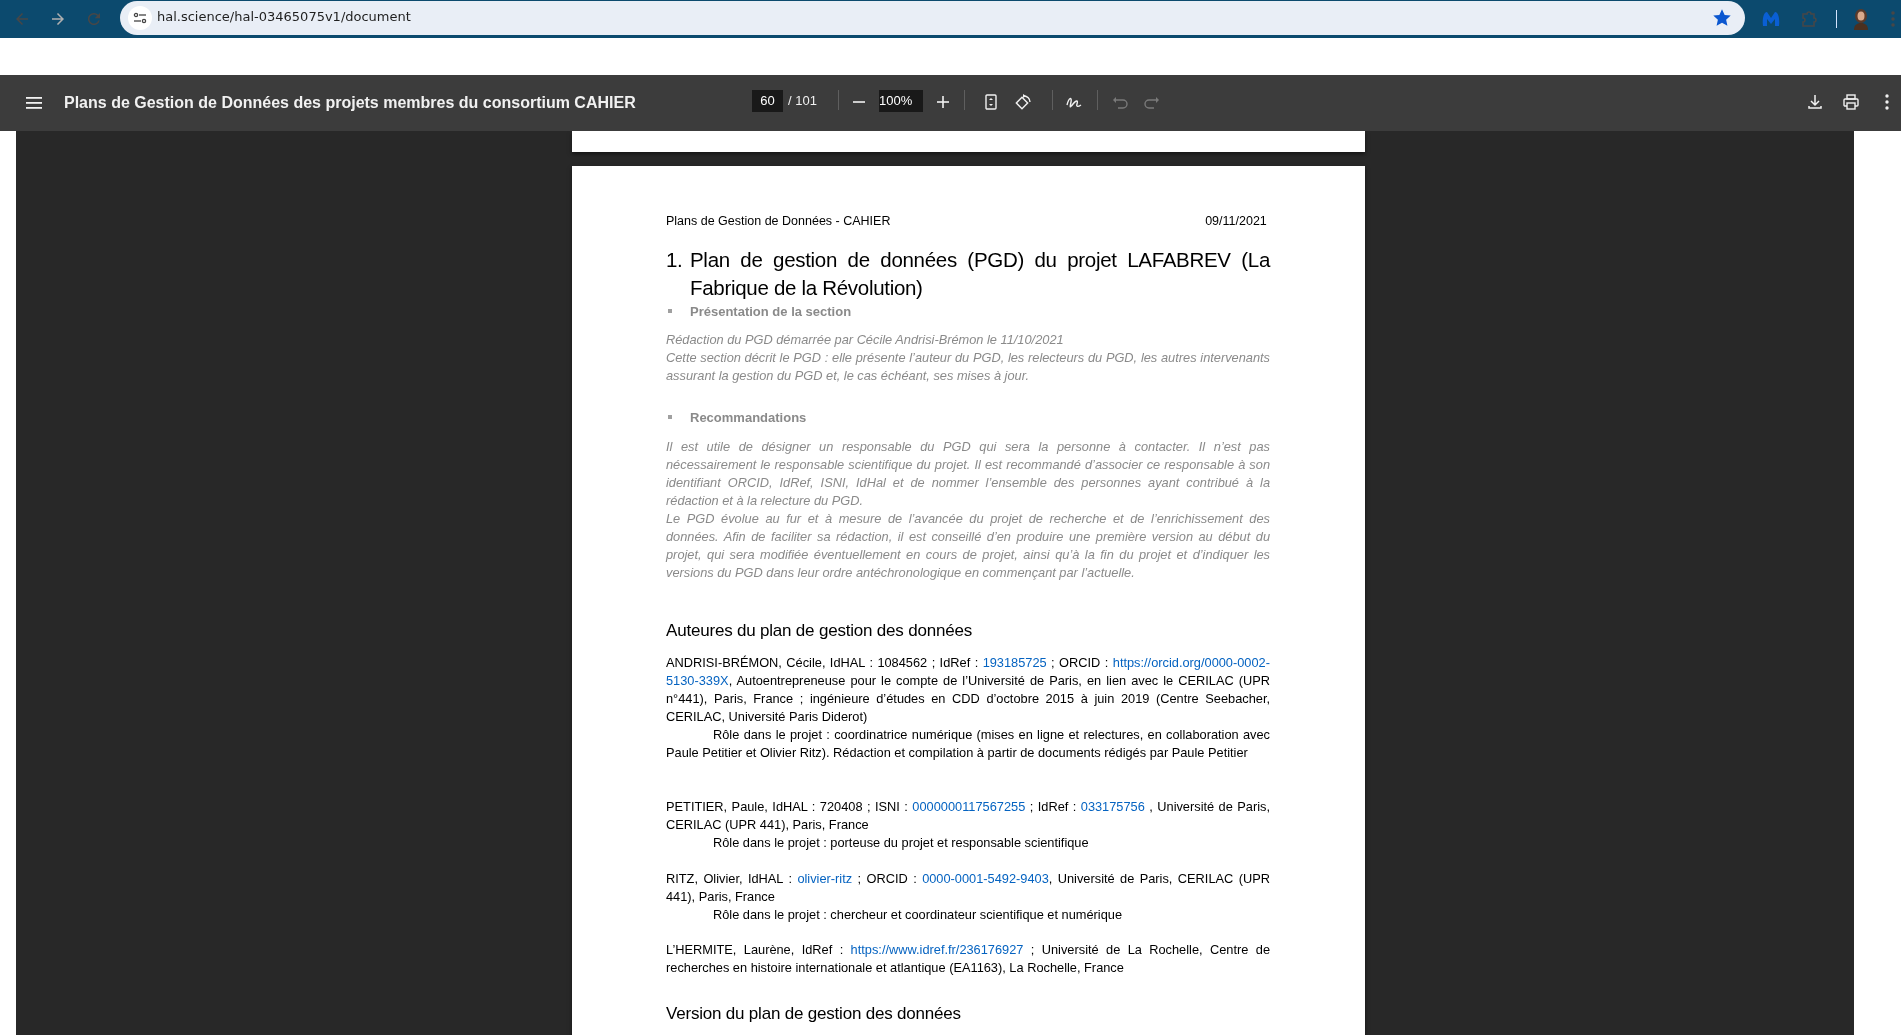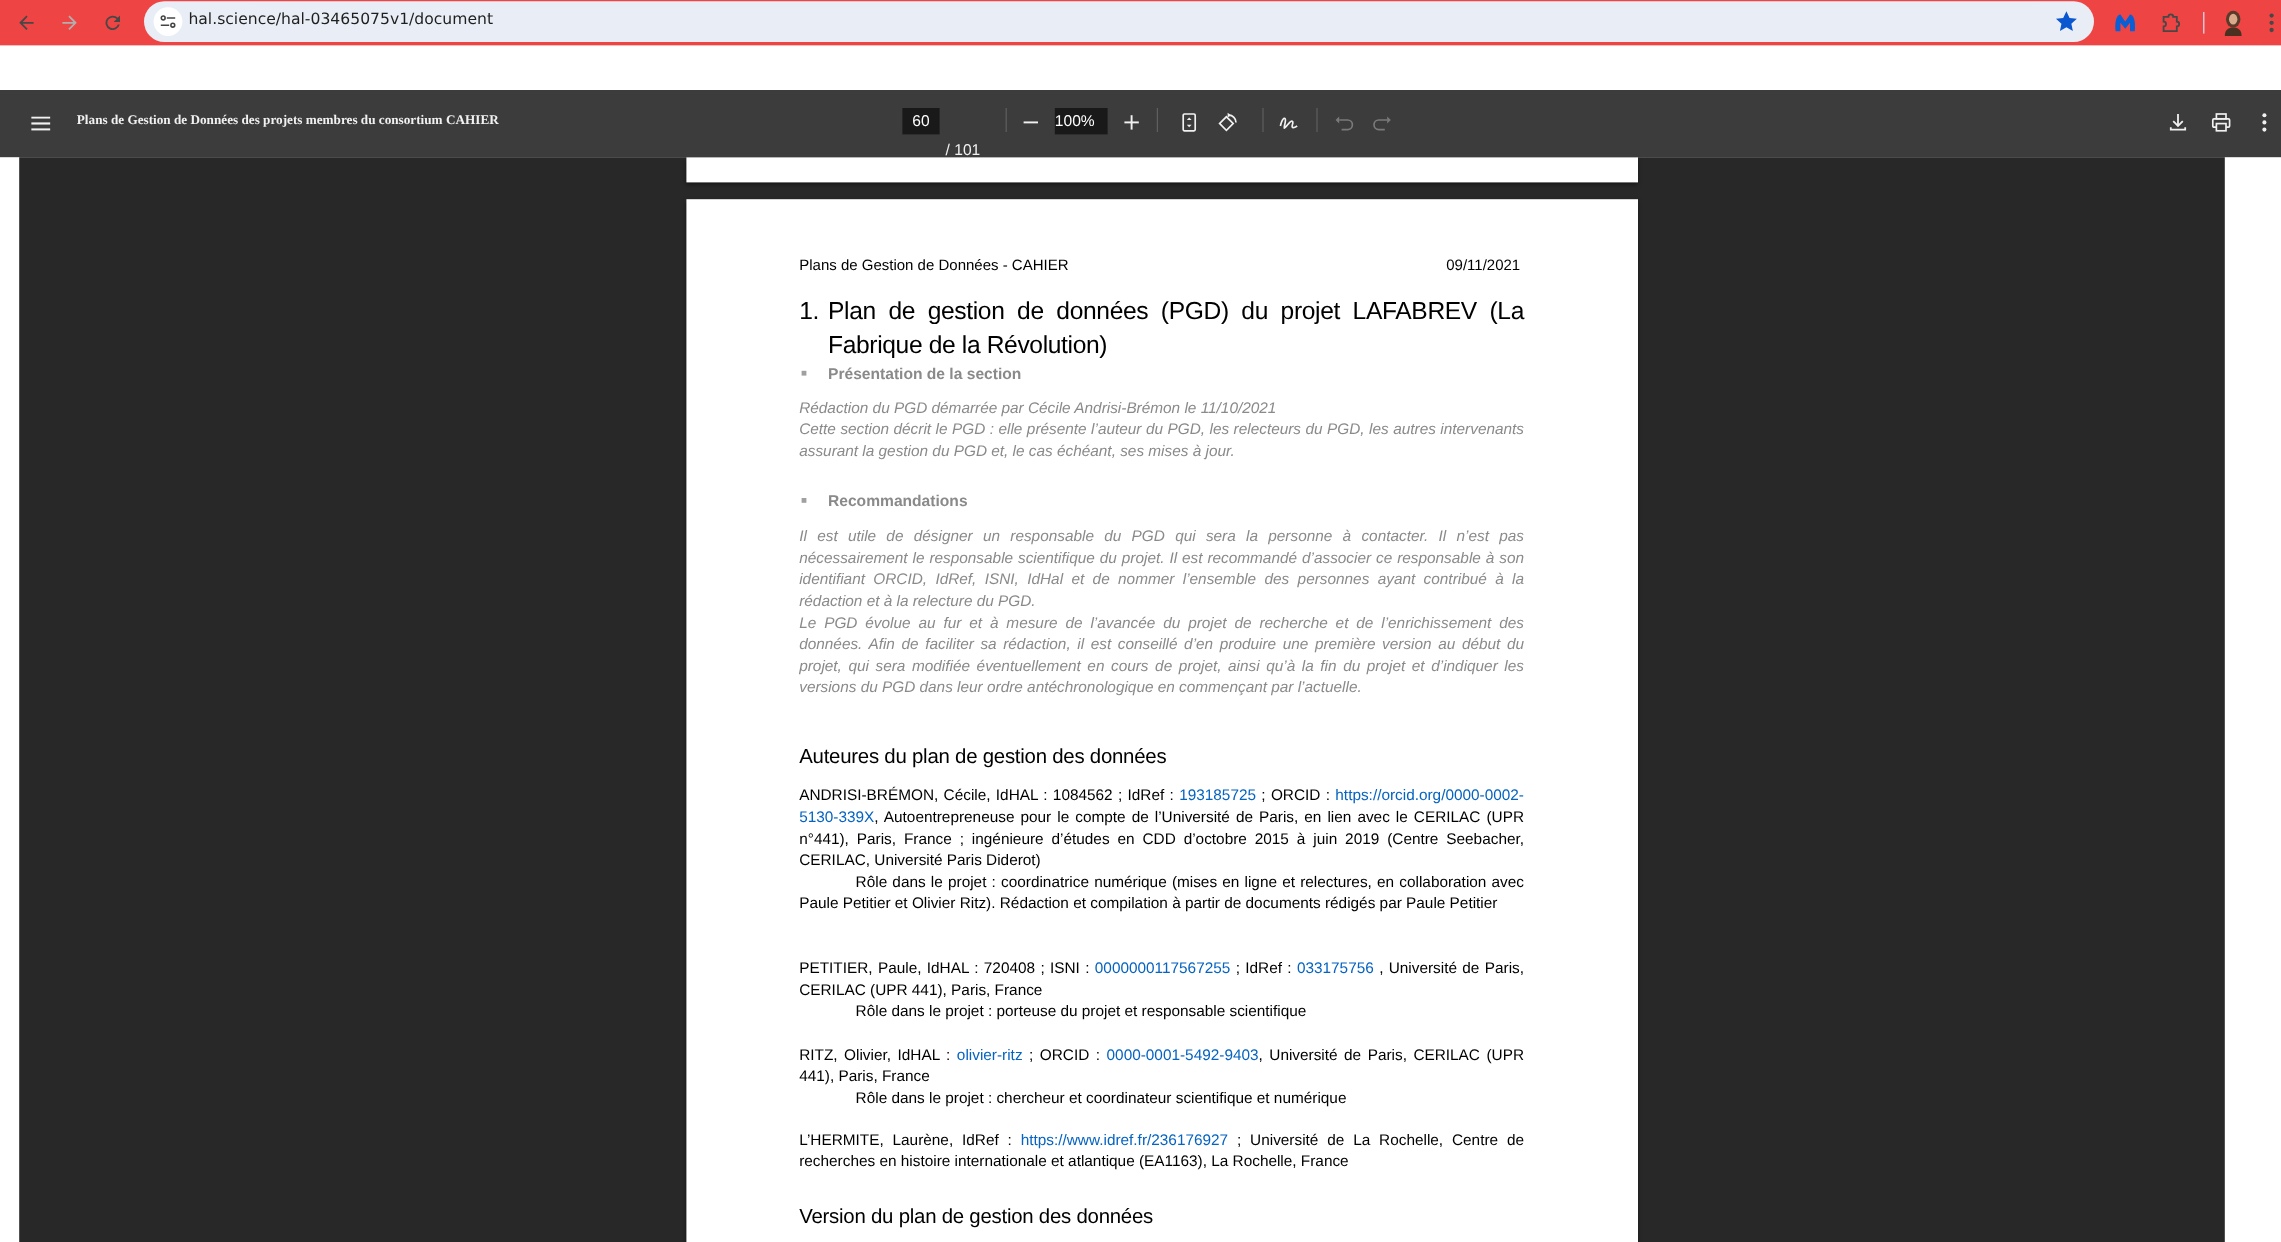--- a/index.html
+++ b/index.html
@@ -1,32 +1,32 @@
 <!DOCTYPE html>
 <html><head>
 <meta charset="utf-8">
 <style>
   * { box-sizing: border-box; margin: 0; padding: 0; }
   html, body { width: 1901px; height: 1035px; overflow: hidden; background: #fff; font-family: "Liberation Sans", sans-serif; }
-  .browser-bar { position: absolute; left: 0; top: 0; width: 1901px; height: 38px; background: #ef4444; }
+  .browser-bar { position: absolute; left: 0; top: 0; width: 1901px; height: 38px; background: #0c4a6e; }
   .nav-btn { position: absolute; top: 5px; width: 28px; height: 28px; display: flex; align-items: center; justify-content: center; color: #474747; }
   .nav-btn svg { width: 18px; height: 18px; }
   .nav-btn.disabled { color: #b0b0b0; }
   .omnibox { position: absolute; left: 120px; top: 1px; width: 1625px; height: 34px; background: #e9eef6; border-radius: 17px; }
   .site-info { position: absolute; left: 8px; top: 5px; width: 24px; height: 24px; border-radius: 12px; background: #fff; display: flex; align-items: center; justify-content: center; color: #444; }
   .url-text { position: absolute; left: 37px; top: 8px; font-size: 14px; color: #1f1f1f; font-family: "DejaVu Sans", sans-serif; font-size: 13px; }
   .star { position: absolute; right: 12px; top: 6px; width: 22px; height: 22px; color: #0b57d0; }
   .ext { position: absolute; top: 6px; width: 26px; height: 26px; display: flex; align-items: center; justify-content: center; }
   .white-gap { position: absolute; left: 0; top: 38px; width: 1901px; height: 37px; background: #fff; }
 
   .pdf-toolbar { position: absolute; left: 0; top: 75px; width: 1901px; height: 56px; background: #3c3c3c; color: #f1f1f1; }
   .menu-icon { position: absolute; left: 22px; top: 16px; width: 24px; height: 24px; display: flex; align-items: center; justify-content: center; }
-  .doc-title { position: absolute; left: 64px; top: 19px; font-size: 11px; font-weight: bold; color: #f1f1f1; white-space: nowrap; font-family: Liberation Serif, serif; }
+  .doc-title { position: absolute; left: 64px; top: 19px; font-size: 16px; font-weight: bold; color: #f1f1f1; white-space: nowrap; }
   .page-input { position: absolute; left: 752px; top: 15px; width: 31px; height: 22px; background: #191919; color: #fff; font-size: 13px; text-align: center; line-height: 22px; }
-  .page-total { position: absolute; left: 788px; top: 18px; font-size: 13px; color: #f1f1f1; margin-top: 24px; }
+  .page-total { position: absolute; left: 788px; top: 18px; font-size: 13px; color: #f1f1f1; }
   .sep { position: absolute; top: 15px; width: 1px; height: 20px; background: #5f5f5f; }
   .tb-btn { position: absolute; top: 14px; width: 26px; height: 26px; display: flex; align-items: center; justify-content: center; color: #f1f1f1; }
   .tb-btn svg { width: 18px; height: 18px; }
   .tb-btn.dim { color: #7a7a7a; }
   .zoom-input { position: absolute; left: 879px; top: 15px; width: 44px; height: 22px; background: #191919; color: #fff; font-size: 13px; text-align: left; line-height: 22px; }
 
   .viewer { position: absolute; left: 16px; top: 131px; width: 1838px; height: 904px; background: #282828; overflow: hidden; }
   .page-prev { position: absolute; left: 556px; top: 0; width: 793px; height: 21px; background: #fff; box-shadow: 0 2px 4px rgba(0,0,0,.5); }
   .page { position: absolute; left: 556px; top: 35px; width: 793px; height: 900px; background: #fff; box-shadow: 0 2px 4px rgba(0,0,0,.5); font-family: "Liberation Sans", sans-serif; color: #000; }
   .hdr-left { position: absolute; left: 94px; top: 48px; font-size: 12.5px; }

